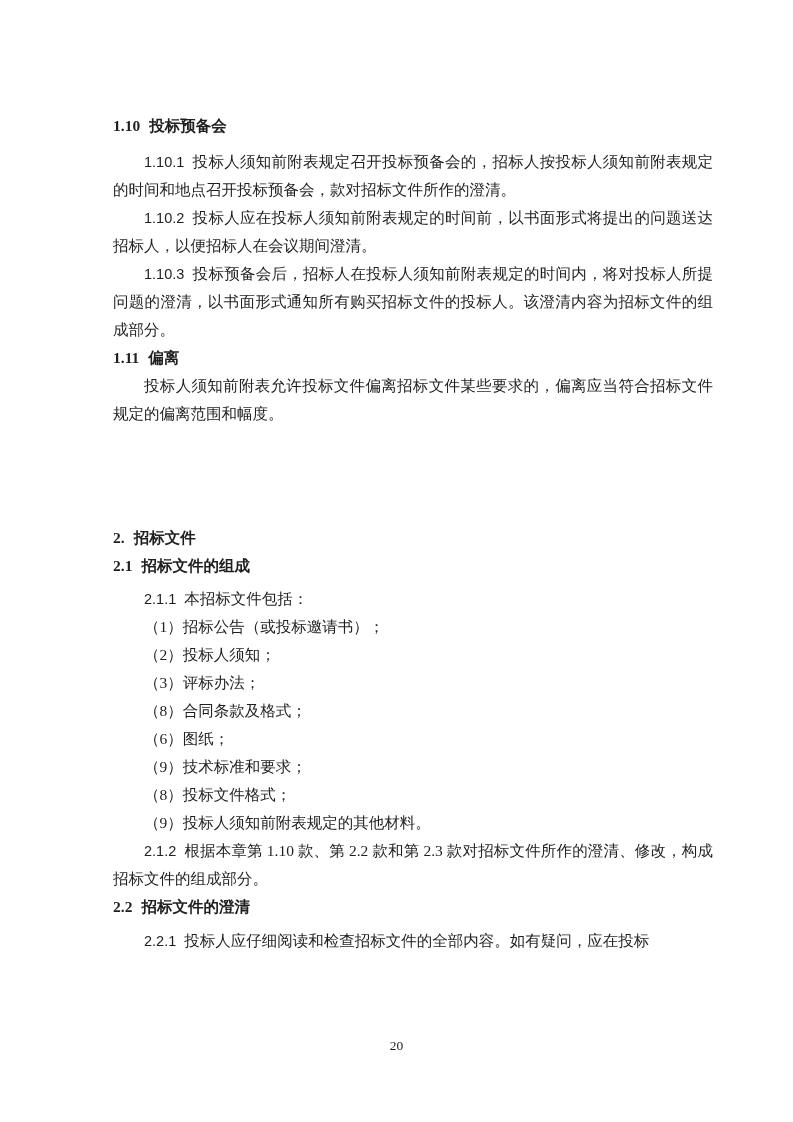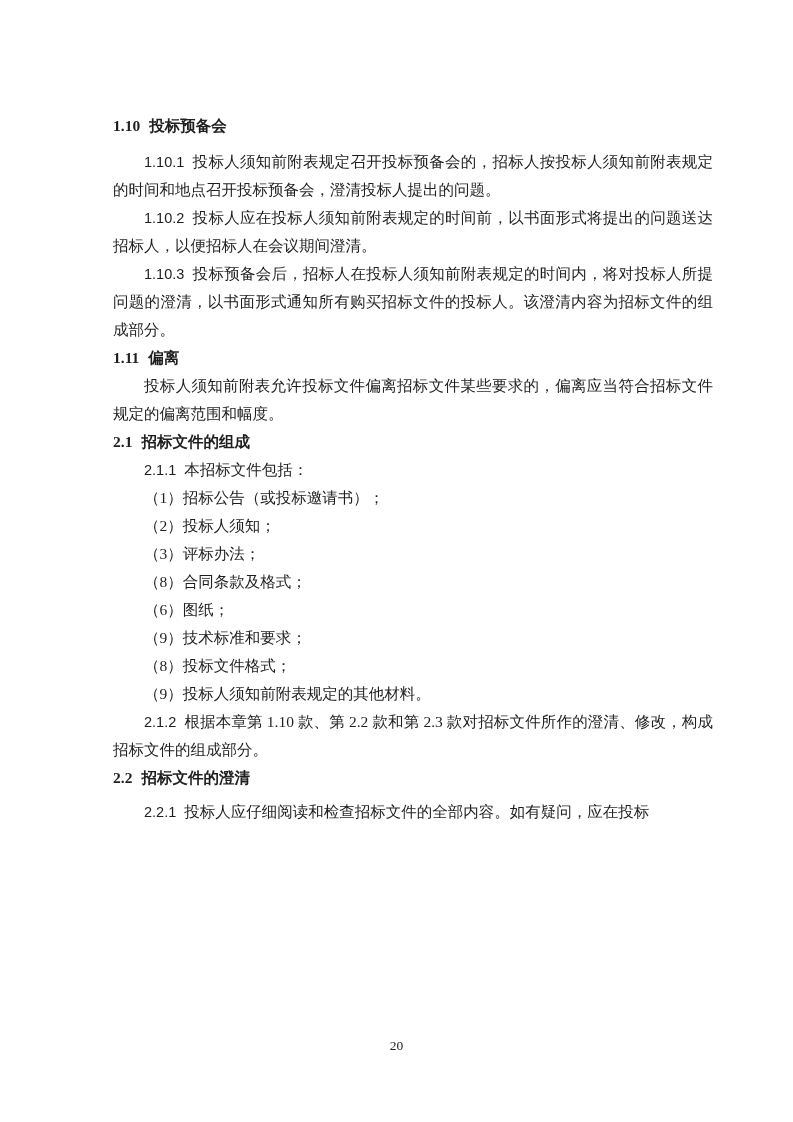--- a/index.html
+++ b/index.html
@@ -41,21 +41,21 @@
     margin: 0;
     text-align: justify;
     text-justify: inter-ideograph;
   }
   .indent { text-indent: 2em; }
   .pnum {
     font-family: "Liberation Sans", "DejaVu Sans", sans-serif;
     font-size: 14.5px;
     margin-right: 8px;
   }
-  .p-211 { }
+  .p-211 { margin-top: 5px; }
   .p-221 { margin-top: 6px; }
   .pageno {
     position: absolute;
     left: 0;
     right: 0;
     top: 1036px;
     text-align: center;
     font-size: 13.5px;
     line-height: 20px;
     font-family: "Liberation Serif", "DejaVu Serif", serif;
@@ -65,39 +65,42 @@
 </head>
 <body>
 
 <div class="page">
 
   <h2 class="heading h-110">
     <span class="hnum">1.10</span><span class="htext">投标预备会</span>
   </h2>
 
   <p class="body indent">
-    <span class="pnum">1.10.1</span><span>投标人须知前附表规定召开投标预备会的，招标人按投标人须知前附表规定的时间和地点召开投标预备会，澄清投标人提出的问题。</span>
+    <span class="pnum">1.10.1</span><span>投标人须知前附表规定召开投标预备会的，招标人按投标人须知前附表规定的时间和地点召开投标预备会，款对招标文件所作的澄清。</span>
   </p>
 
   <p class="body indent">
     <span class="pnum">1.10.2</span><span>投标人应在投标人须知前附表规定的时间前，以书面形式将提出的问题送达招标人，以便招标人在会议期间澄清。</span>
   </p>
 
   <p class="body indent">
     <span class="pnum">1.10.3</span><span>投标预备会后，招标人在投标人须知前附表规定的时间内，将对投标人所提问题的澄清，以书面形式通知所有购买招标文件的投标人。该澄清内容为招标文件的组成部分。</span>
   </p>
 
   <h2 class="heading">
     <span class="hnum">1.11</span><span class="htext">偏离</span>
   </h2>
 
   <p class="body indent">
     <span>投标人须知前附表允许投标文件偏离招标文件某些要求的，偏离应当符合招标文件规定的偏离范围和幅度。</span>
   </p>
 
+  <h2 class="heading h-2">
+    <span class="hnum">2.</span><span class="htext">招标文件</span>
+  </h2>
 
   <h2 class="heading">
     <span class="hnum">2.1</span><span class="htext">招标文件的组成</span>
   </h2>
 
   <p class="body indent p-211">
     <span class="pnum">2.1.1</span><span>本招标文件包括：</span>
   </p>
 
   <p class="body indent"><span>（1）招标公告（或投标邀请书）；</span></p>

